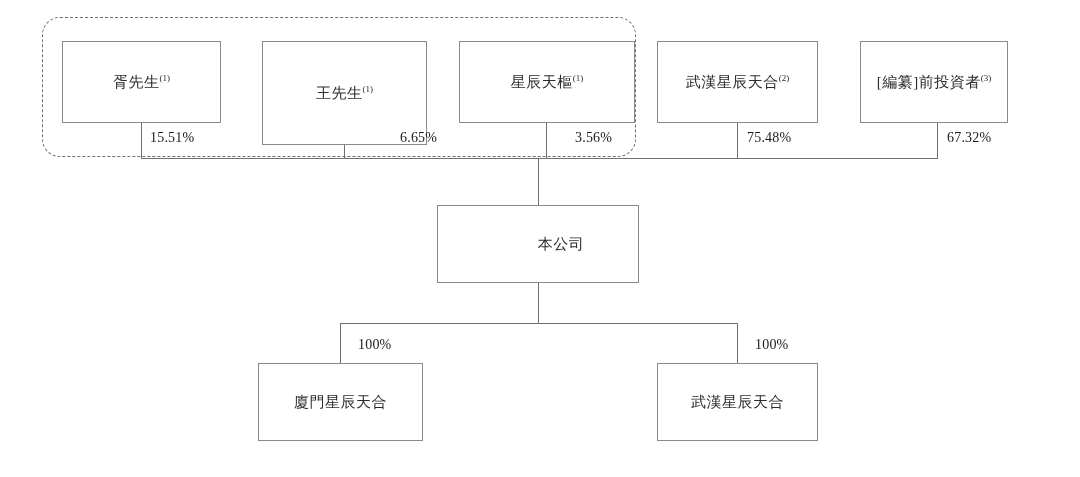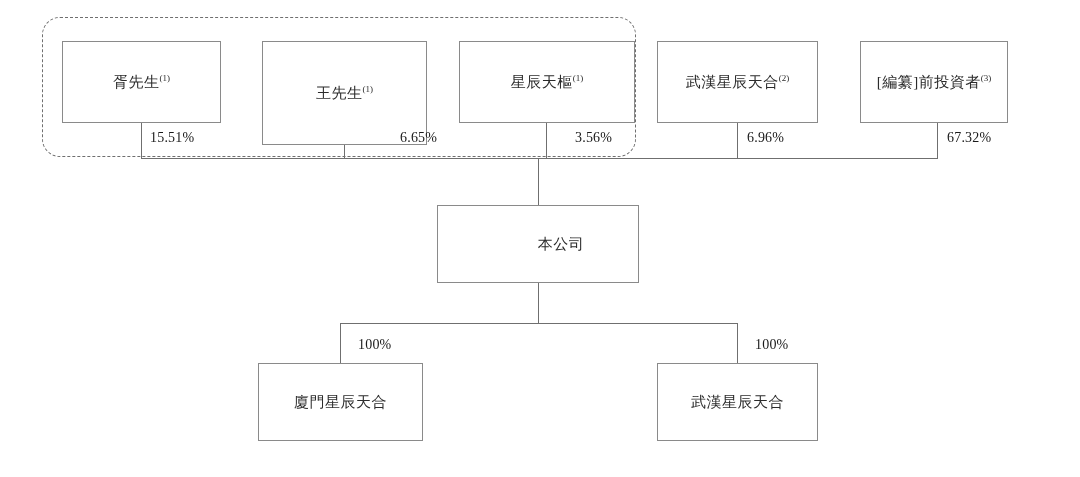--- a/index.html
+++ b/index.html
@@ -109,21 +109,21 @@
     <span class="node-label"><span>武漢星辰天合</span><sup>(2)</sup></span>
   </div>
 
   <div class="node-box" style="left:860px; top:41px; width:148px; height:82px;">
     <span class="node-label"><span>[編纂]前投資者</span><sup>(3)</sup></span>
   </div>
 
   <div class="pct-label" style="left:150px; top:130px;">15.51%</div>
   <div class="pct-label" style="left:354px; top:130px;margin-left:46px;">6.65%</div>
   <div class="pct-label" style="left:556px; top:130px;margin-left:19px;">3.56%</div>
-  <div class="pct-label" style="left:747px; top:130px;">6.96%</div>
+  <div class="pct-label" style="left:747px; top:130px;">75.48%</div>
   <div class="pct-label" style="left:947px; top:130px;">67.32%</div>
 
   <div class="node-box" style="left:437px; top:205px; width:202px; height:78px;padding-left:46px;">
     <span class="node-label">本公司</span>
   </div>
 
   <div class="node-box" style="left:258px; top:363px; width:165px; height:78px;">
     <span class="node-label">廈門星辰天合</span>
   </div>
 

